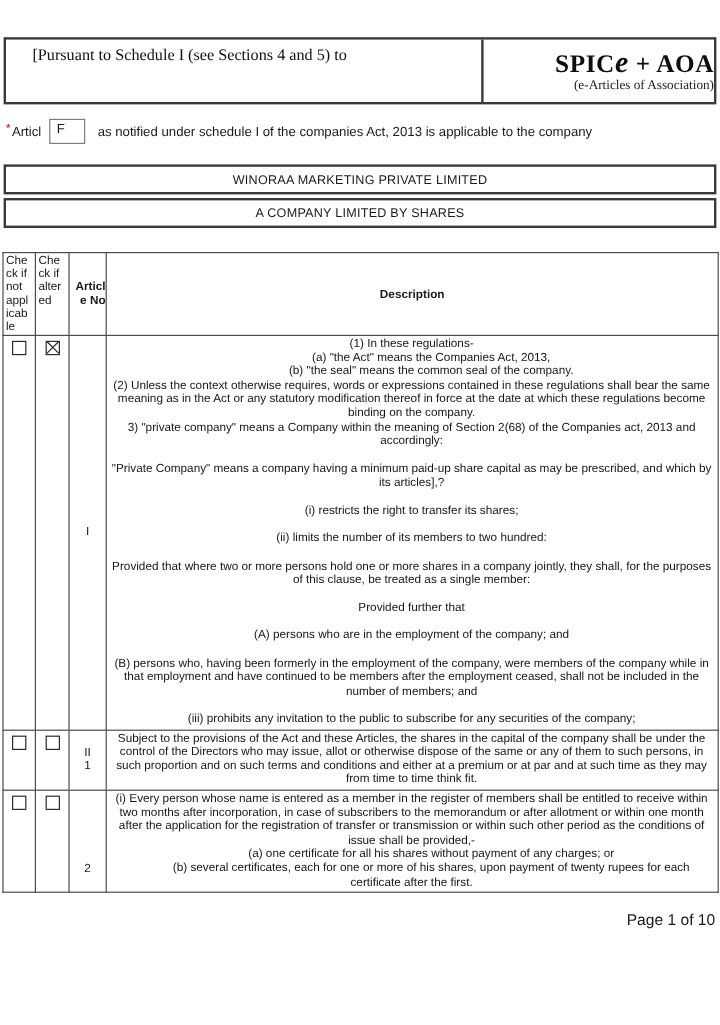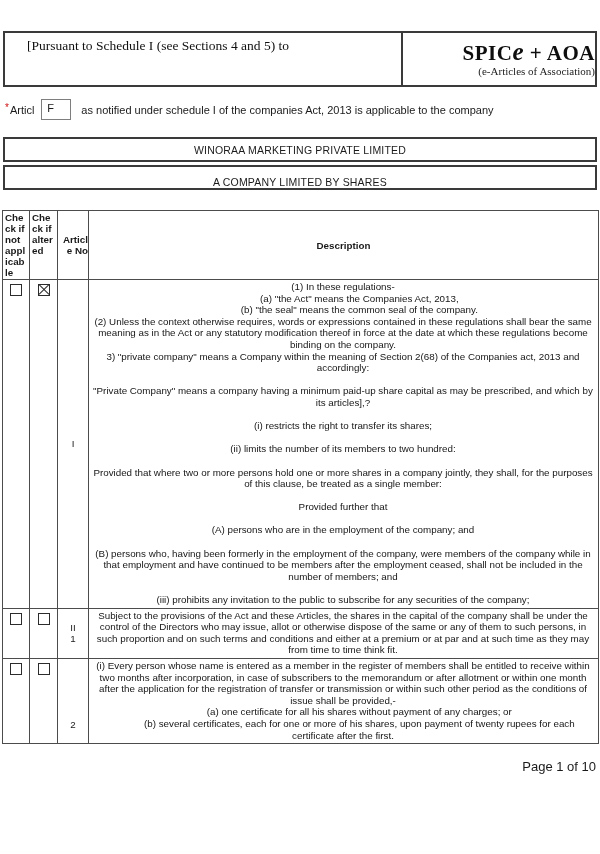--- a/index.html
+++ b/index.html
@@ -67,38 +67,38 @@
 
   
   .name-box {
     margin: 17px 3px 0 3px;
     height: 21px;
     border: 2px solid #3a3a3a;
     display: flex; align-items: center; justify-content: center;
     font-size: 10.5px; color: #1b1b1b;
     letter-spacing: 0.2px;
   }
-  .name-box.second { margin-top: 3px; align-items: flex-end; }
+  .name-box.second { margin-top: 3px; }
 
   
   .articles-wrap { margin: 20px 2px 0 2px; }
   table.articles {
     border-collapse: collapse;
     table-layout: fixed;
     width: 596px;
   }
   table.articles th, table.articles td {
     border: 1px solid #4c4c4c;
     font-size: 9.8px;
     overflow: hidden;
   }
   thead tr { height: 69px; }
   th.th-cb {
     vertical-align: top; text-align: left;
-    font-weight: bold;
+    font-weight: normal;
     padding: 1px 0 0 2px;
     line-height: 11px;
     white-space: pre-line;
   }
   th.th-art {
     vertical-align: middle; text-align: right;
     font-weight: bold; line-height: 11px;
     white-space: pre-line; padding: 0;
   }
   th.th-desc {

